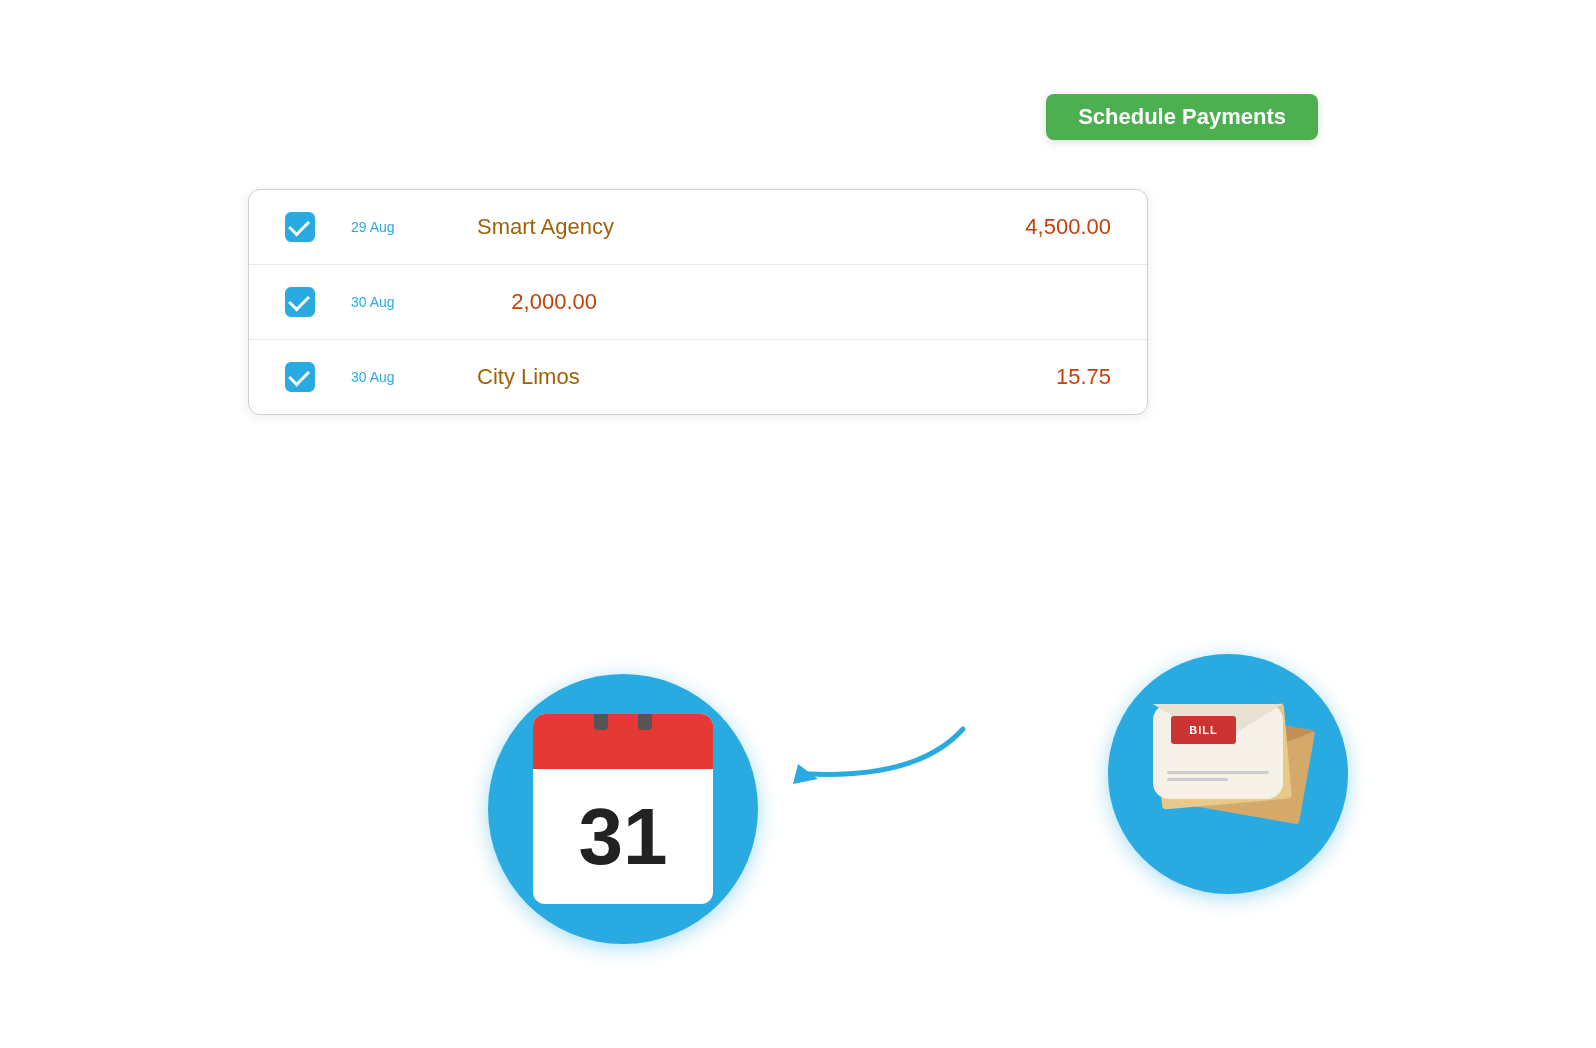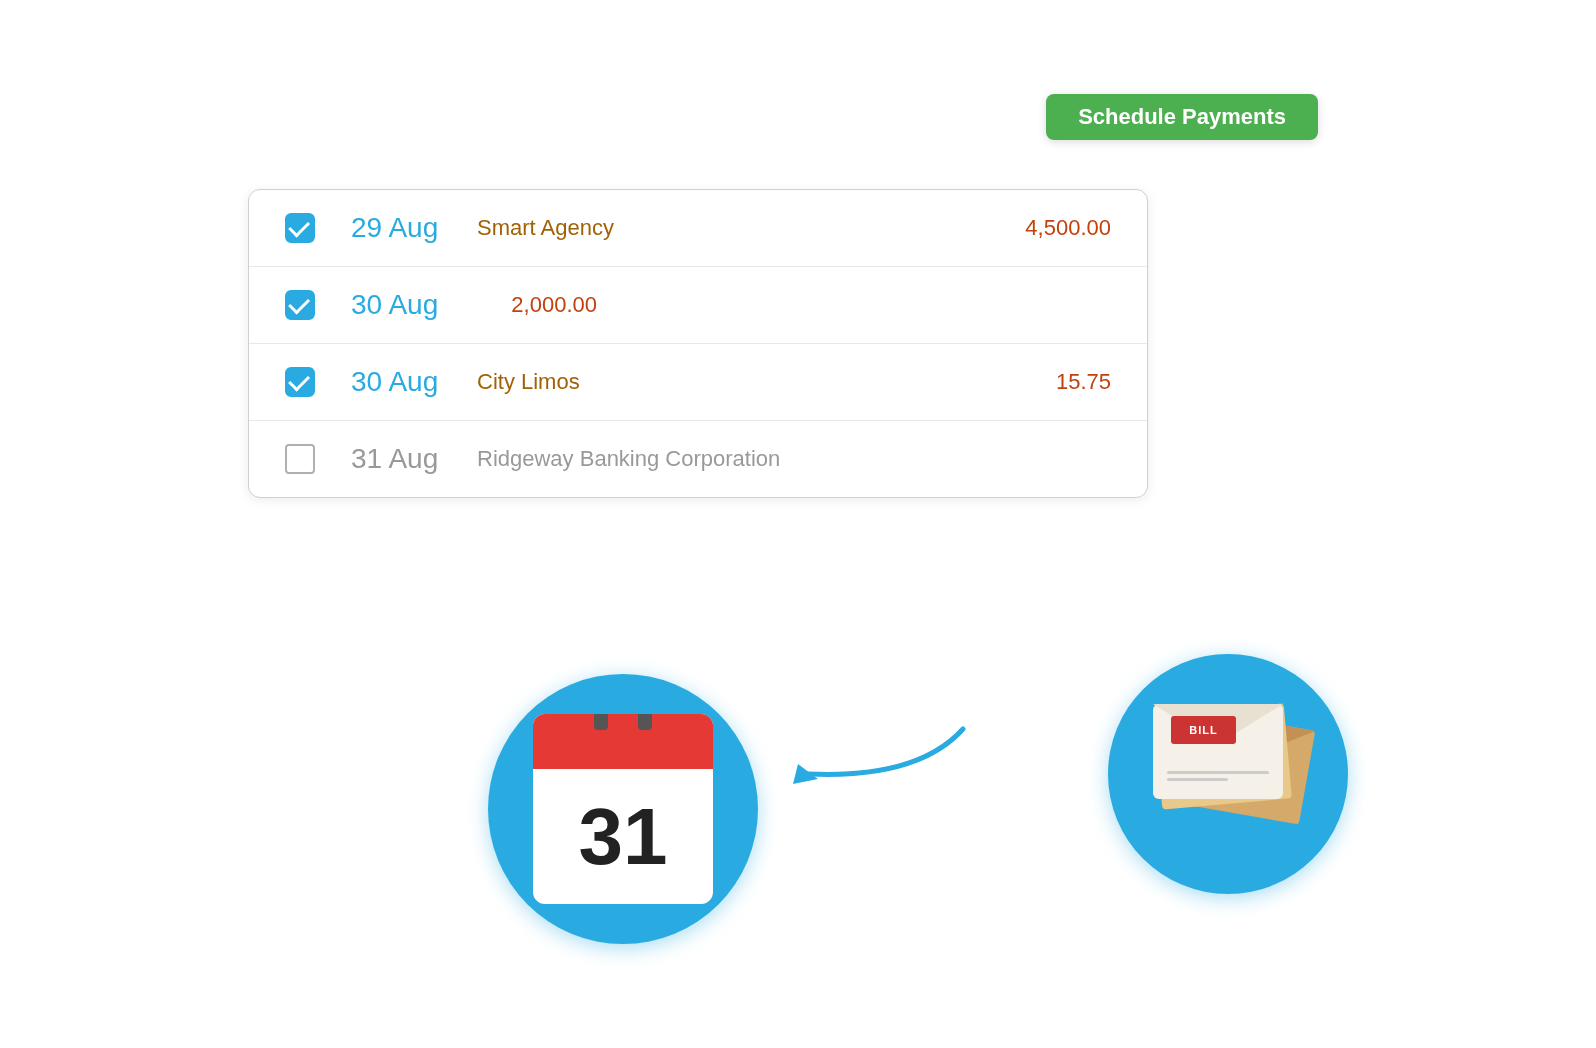--- a/index.html
+++ b/index.html
@@ -91,21 +91,21 @@
       width: 16px;
       height: 9px;
       border-left: 3px solid white;
       border-bottom: 3px solid white;
       transform: rotate(-45deg) translateY(-2px);
       display: block;
     }
 
     .date-text {
       color: #29ABE2;
-      font-size: 28px;
+      font-size: 14px;
       font-weight: 500;
       min-width: 90px;
     }
 
     .name-text {
       color: #a16207;
       font-size: 22px;
       font-weight: 500;
       flex: 1;
     }
@@ -257,21 +257,21 @@
     }
 
     
     .envelope-front {
       position: absolute;
       top: 0;
       left: 5px;
       width: 130px;
       height: 95px;
       background: #f5f0e8;
-      border-radius: 6px;
+      border-radius: 16px;
     }
 
     .envelope-front::before {
       content: '';
       position: absolute;
       top: 0;
       left: 0;
       right: 0;
       border-left: 65px solid transparent;
       border-right: 65px solid transparent;
@@ -353,26 +353,20 @@
       <span class="amount-text">2,000.00</span>
     </div>
 
     <div class="payment-row">
       <div class="checkbox checked"></div>
       <span class="date-text">30 Aug</span>
       <span class="name-text">City Limos</span>
       <span class="amount-text">15.75</span>
     </div>
 
-    <div class="payment-row unchecked-row">
-      <div class="checkbox unchecked"></div>
-      <span class="date-text">31 Aug</span>
-      <span class="name-text">Ridgeway Banking Corporation</span>
-      <span class="amount-text"></span>
-    </div>
 
   </div>
 
   <div class="calendar-circle">
     <div class="calendar-icon">
       <div class="calendar-header">
         <div class="calendar-rings">
           <div class="calendar-ring"></div>
           <div class="calendar-ring"></div>
         </div>

